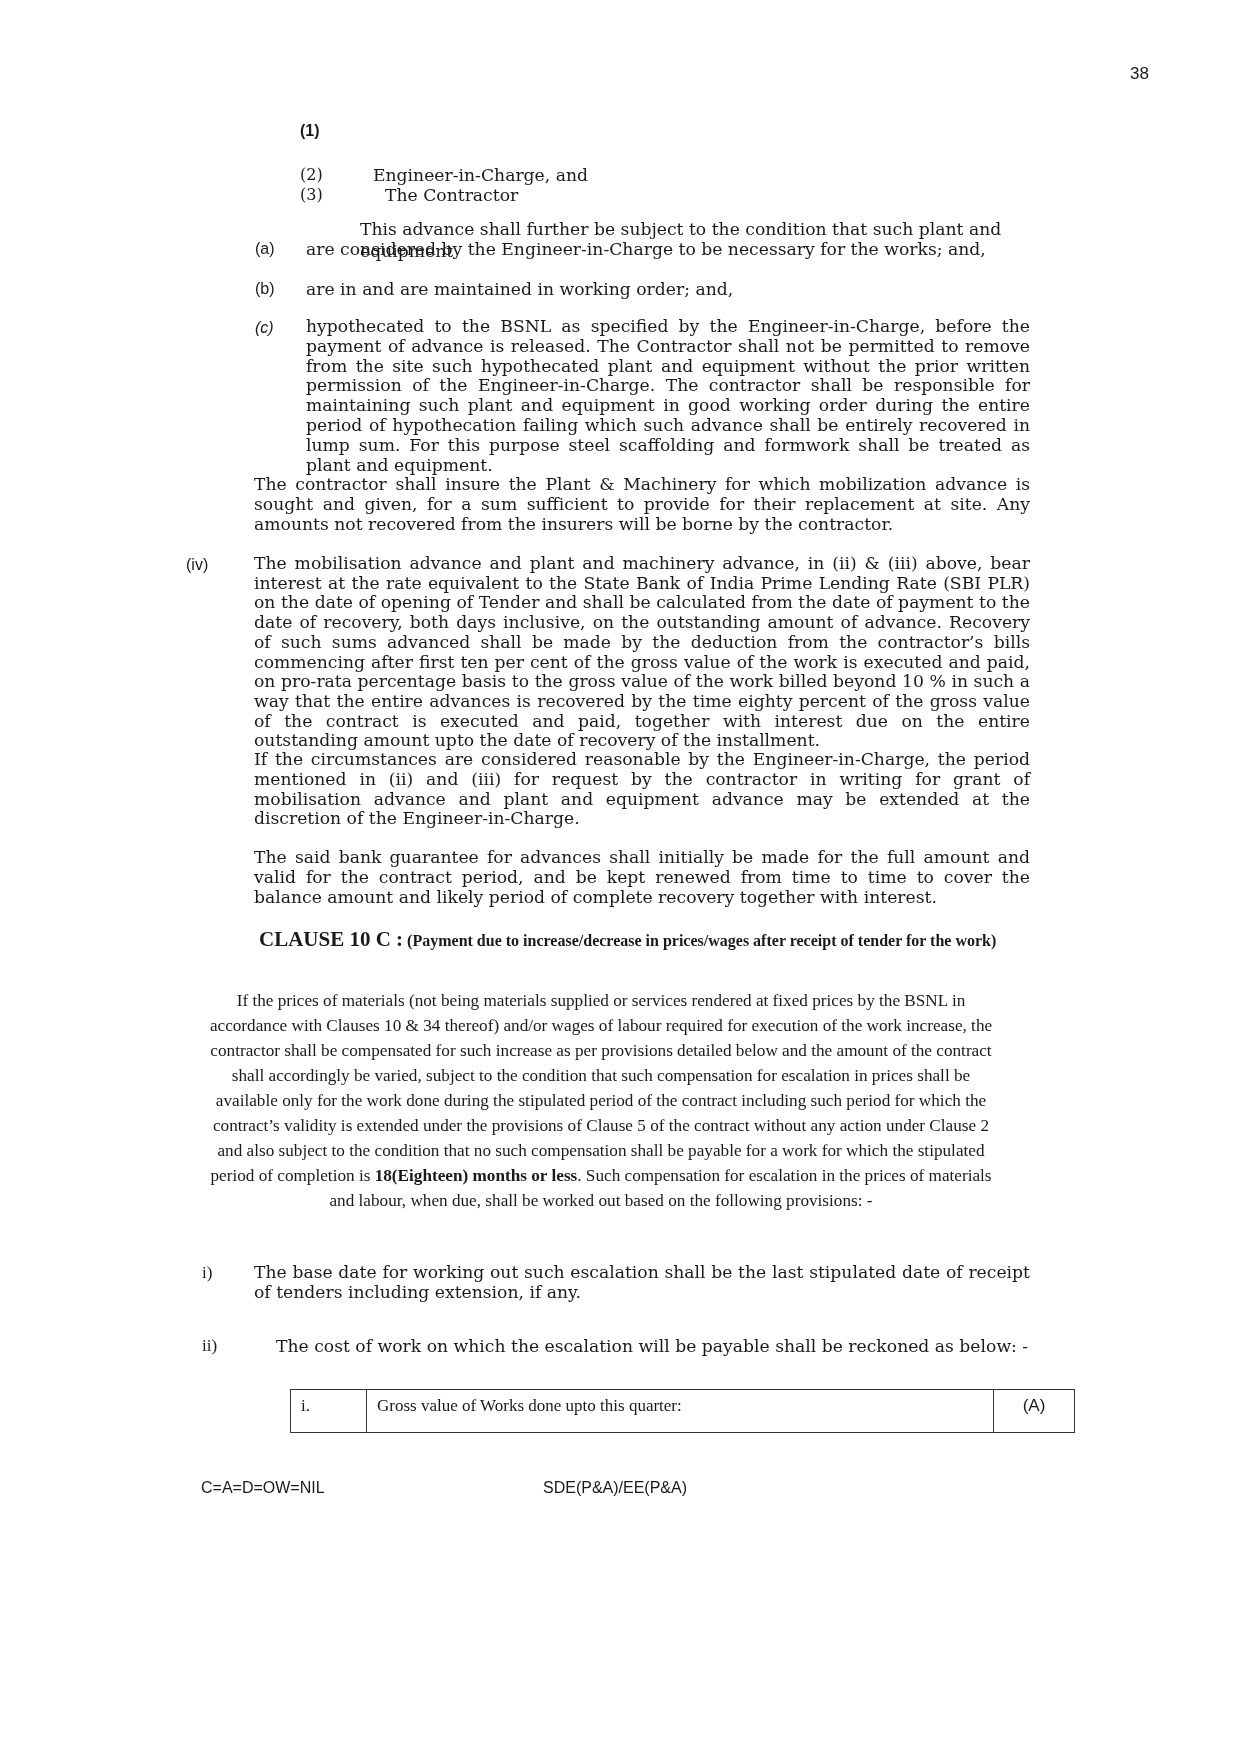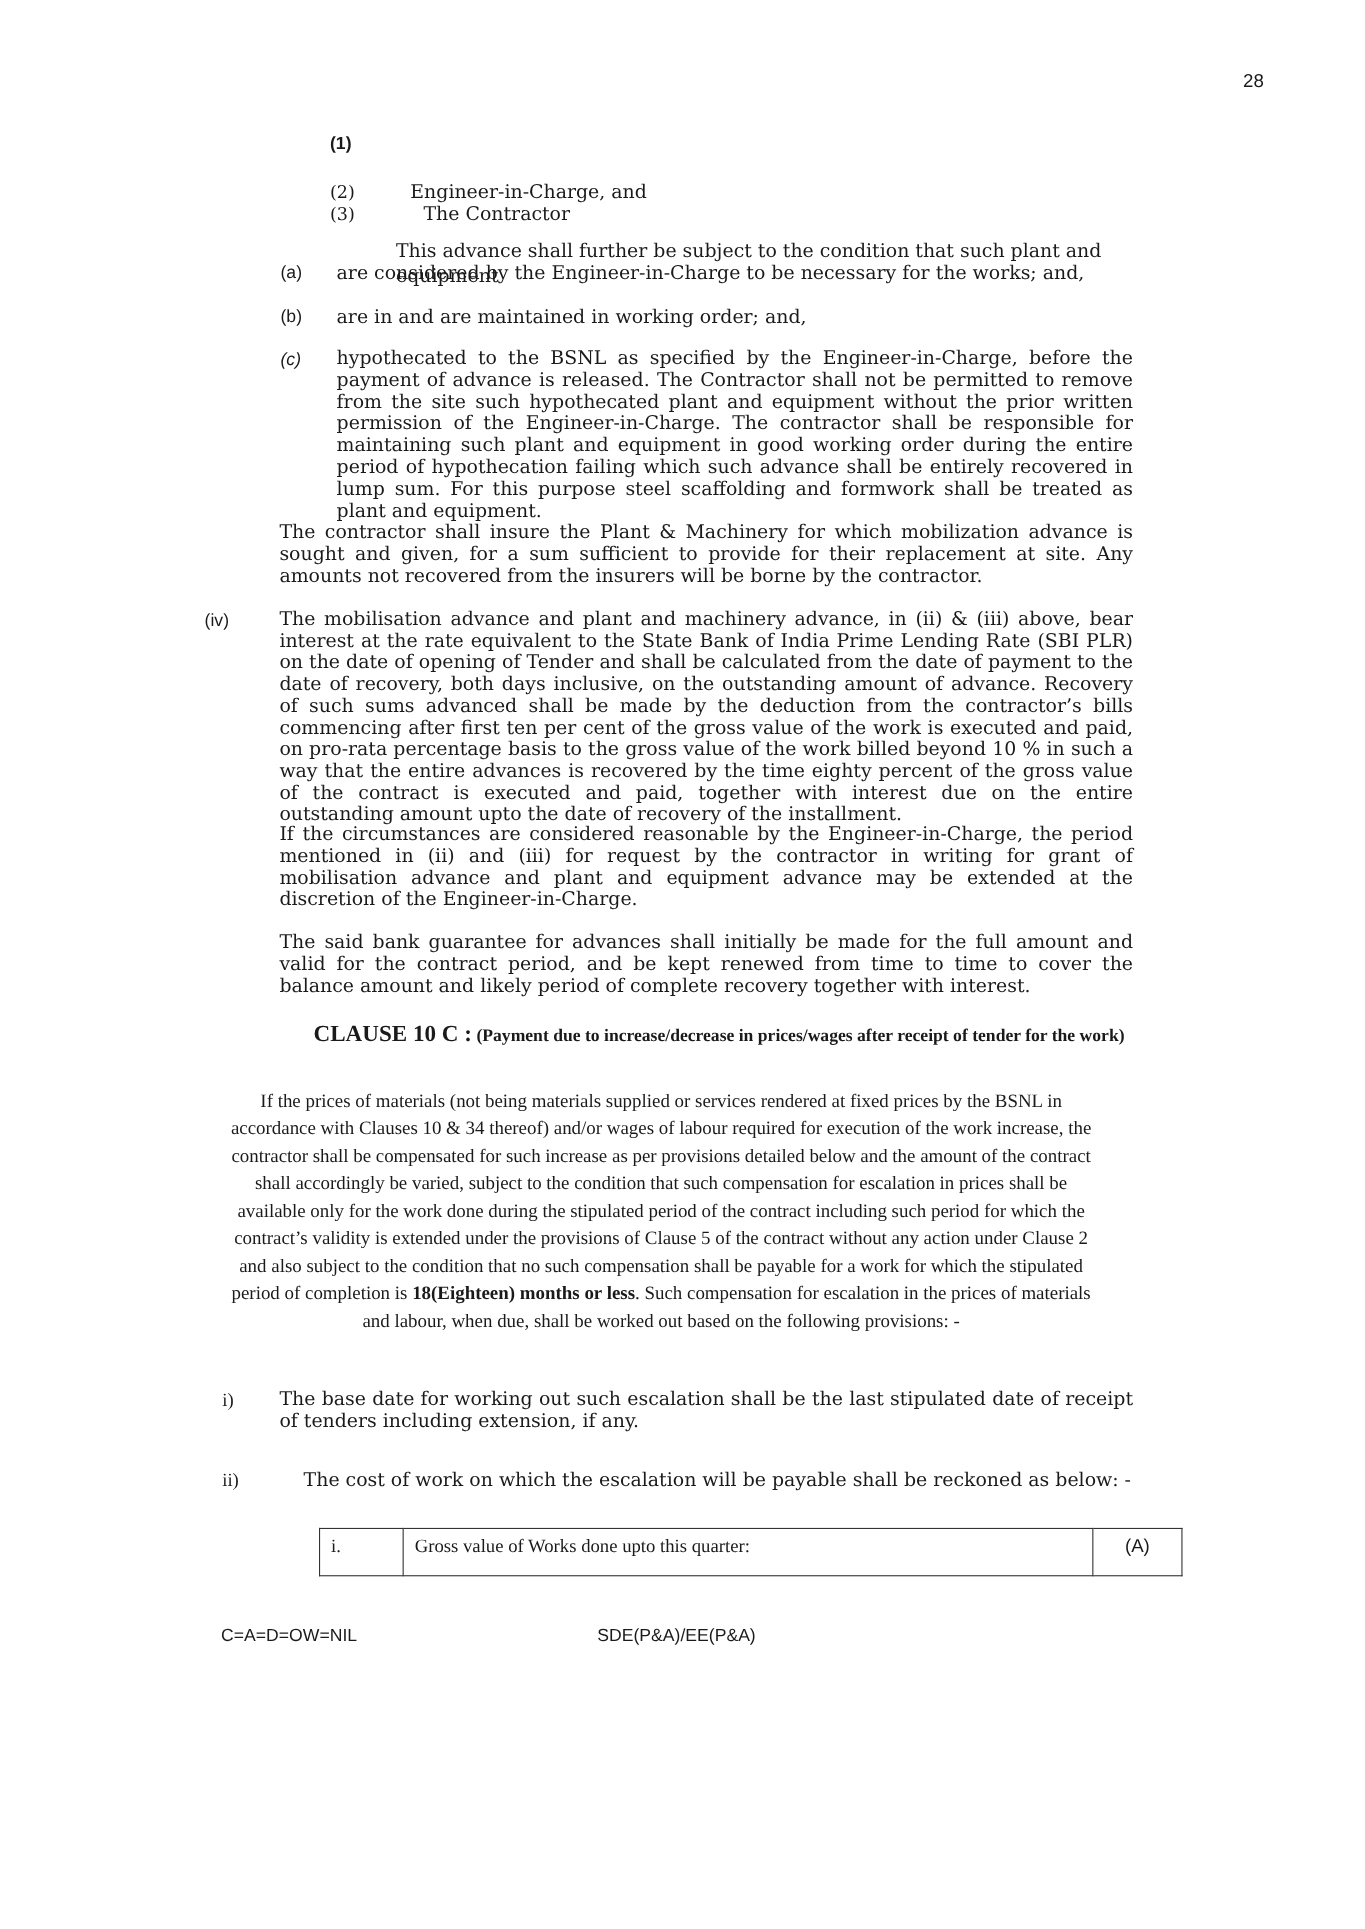--- a/index.html
+++ b/index.html
@@ -15,21 +15,21 @@
   .clause-head { font-weight:bold; }
   .clause-title { font-size:21px; }
   .clause-sub { font-size:16px; }
   .para2 { font-size:17.2px; line-height:25px; }
   table.cost { border-collapse:collapse; font-size:17px; }
   table.cost td { border:1px solid #333; height:36px; vertical-align:top; padding:6px 10px 0 10px; }
 </style>
 </head>
 <body>
 
-<div class="abs sans page-num">28</div>
+<div class="abs sans page-num">38</div>
 
 <div class="abs para" style="left:300px; top:120px; width:730px;">
   <div style="position:relative; height:44px;">
     <span class="abs sans" style="left:0; top:0; font-weight:bold; font-size:16px;">(1)</span>
   </div>
   <div style="position:relative; height:20px;">
     <span class="abs lbl" style="left:0; top:0;">(2)</span>
     <div class="abs" style="left:73px; top:0;">Engineer-in-Charge, and</div>
   </div>
   <div style="position:relative; height:20px;">
@@ -51,21 +51,21 @@
 
 <div class="abs para" style="left:254px; top:475px; width:776px; line-height:19.8px;">The contractor shall insure the Plant &amp; Machinery for which mobilization advance is sought and given, for a sum sufficient to provide for their replacement at site. Any amounts not recovered from the insurers will be borne by the contractor.</div>
 
 <span class="abs sans lbl" style="left:186px; top:554px;">(iv)</span>
 <div class="abs para" style="left:254px; top:554px; width:776px; line-height:19.7px;">The mobilisation advance and plant and machinery advance, in (ii) &amp; (iii) above, bear interest at the rate equivalent to the State Bank of India Prime Lending Rate (SBI PLR) on the date of opening of Tender and shall be calculated from the date of payment to the date of recovery, both days inclusive, on the outstanding amount of advance. Recovery of such sums advanced shall be made by the deduction from the contractor’s bills commencing after first ten per cent of the gross value of the work is executed and paid, on pro-rata percentage basis to the gross value of the work billed beyond 10 % in such a way that the entire advances is recovered by the time eighty percent of the gross value of the contract is executed and paid, together with interest due on the entire outstanding amount upto the date of recovery of the installment.</div>
 
 <div class="abs para" style="left:254px; top:750px; width:776px; line-height:19.8px;">If the circumstances are considered reasonable by the Engineer-in-Charge, the period mentioned in (ii) and (iii) for request by the contractor in writing for grant of mobilisation advance and plant and equipment advance may be extended at the discretion of the Engineer-in-Charge.</div>
 
 <div class="abs para" style="left:254px; top:848px; width:776px; line-height:19.8px;">The said bank guarantee for advances shall initially be made for the full amount and valid for the contract period, and be kept renewed from time to time to cover the balance amount and likely period of complete recovery together with interest.</div>
 
-<div class="abs clause-head serif" style="left:218px; top:928px; width:830px; line-height:22px; text-align:justify;">
+<div class="abs clause-head serif" style="left:192px; top:928px; width:830px; line-height:22px; text-align:justify;">
   <span style="display:inline-block; width:67px;"></span><span class="clause-title">CLAUSE 10 C :</span>
   <span class="clause-sub">(Payment due to increase/decrease in prices/wages after receipt of tender for the work)</span>
 </div>
 
 <div class="abs serif para2" style="left:201px; top:988px; width:800px; text-align:center;">
   <span>If the prices of materials (not being materials supplied or services rendered at fixed prices by the BSNL in accordance with Clauses 10 &amp; 34 thereof) and/or wages of labour required for execution of the work increase, the contractor shall be compensated for such increase as per provisions detailed below and the amount of the contract shall accordingly be varied, subject to the condition that such compensation for escalation in prices shall be available only for the work done during the stipulated period of the contract including such period for which the contract’s validity is extended under the provisions of Clause 5 of the contract without any action under Clause 2 and also subject to the condition that no such compensation shall be payable for a work for which the stipulated period of completion is </span><b>18(Eighteen) months  or less</b><span>.  Such compensation for escalation in the prices of materials and labour, when due, shall be worked out based on the following provisions: -</span>
 </div>
 
 <span class="abs serif lbl" style="left:202px; top:1262px; font-size:17px;">i)</span>
 <div class="abs para" style="left:254px; top:1262px; width:776px; line-height:20px;">The base date for working out such escalation shall be the last stipulated date of receipt of tenders including extension, if any.</div>

